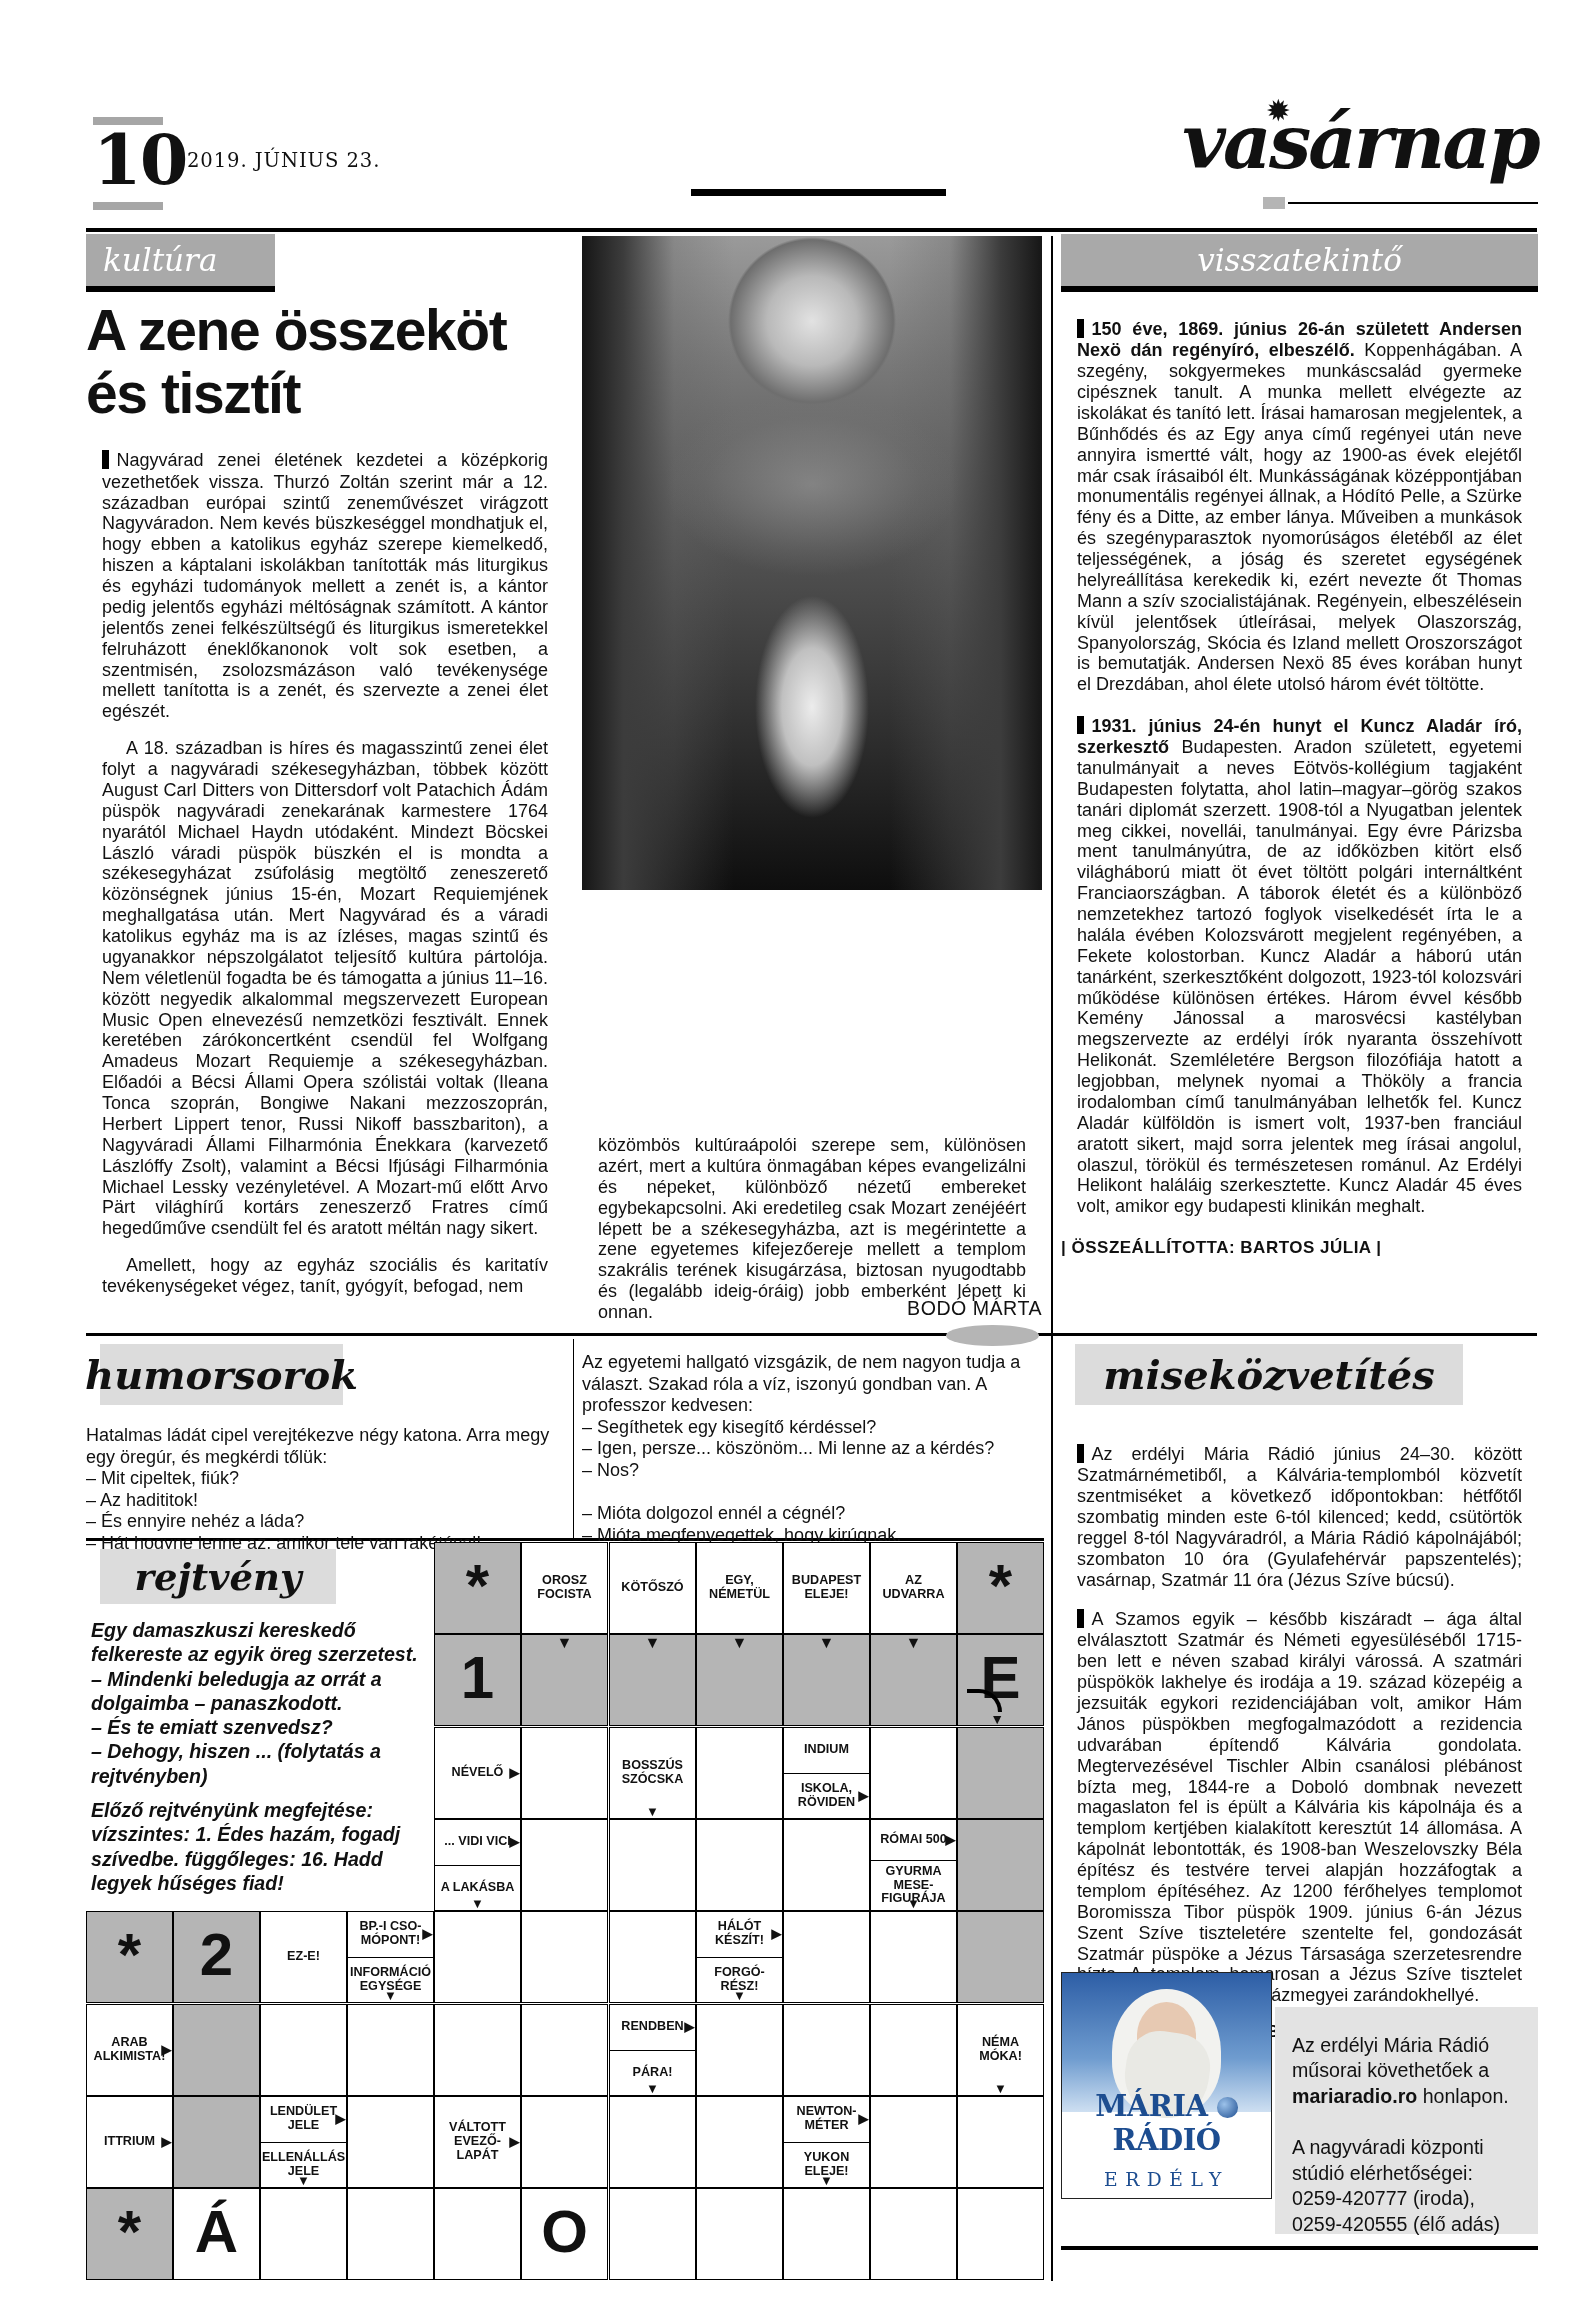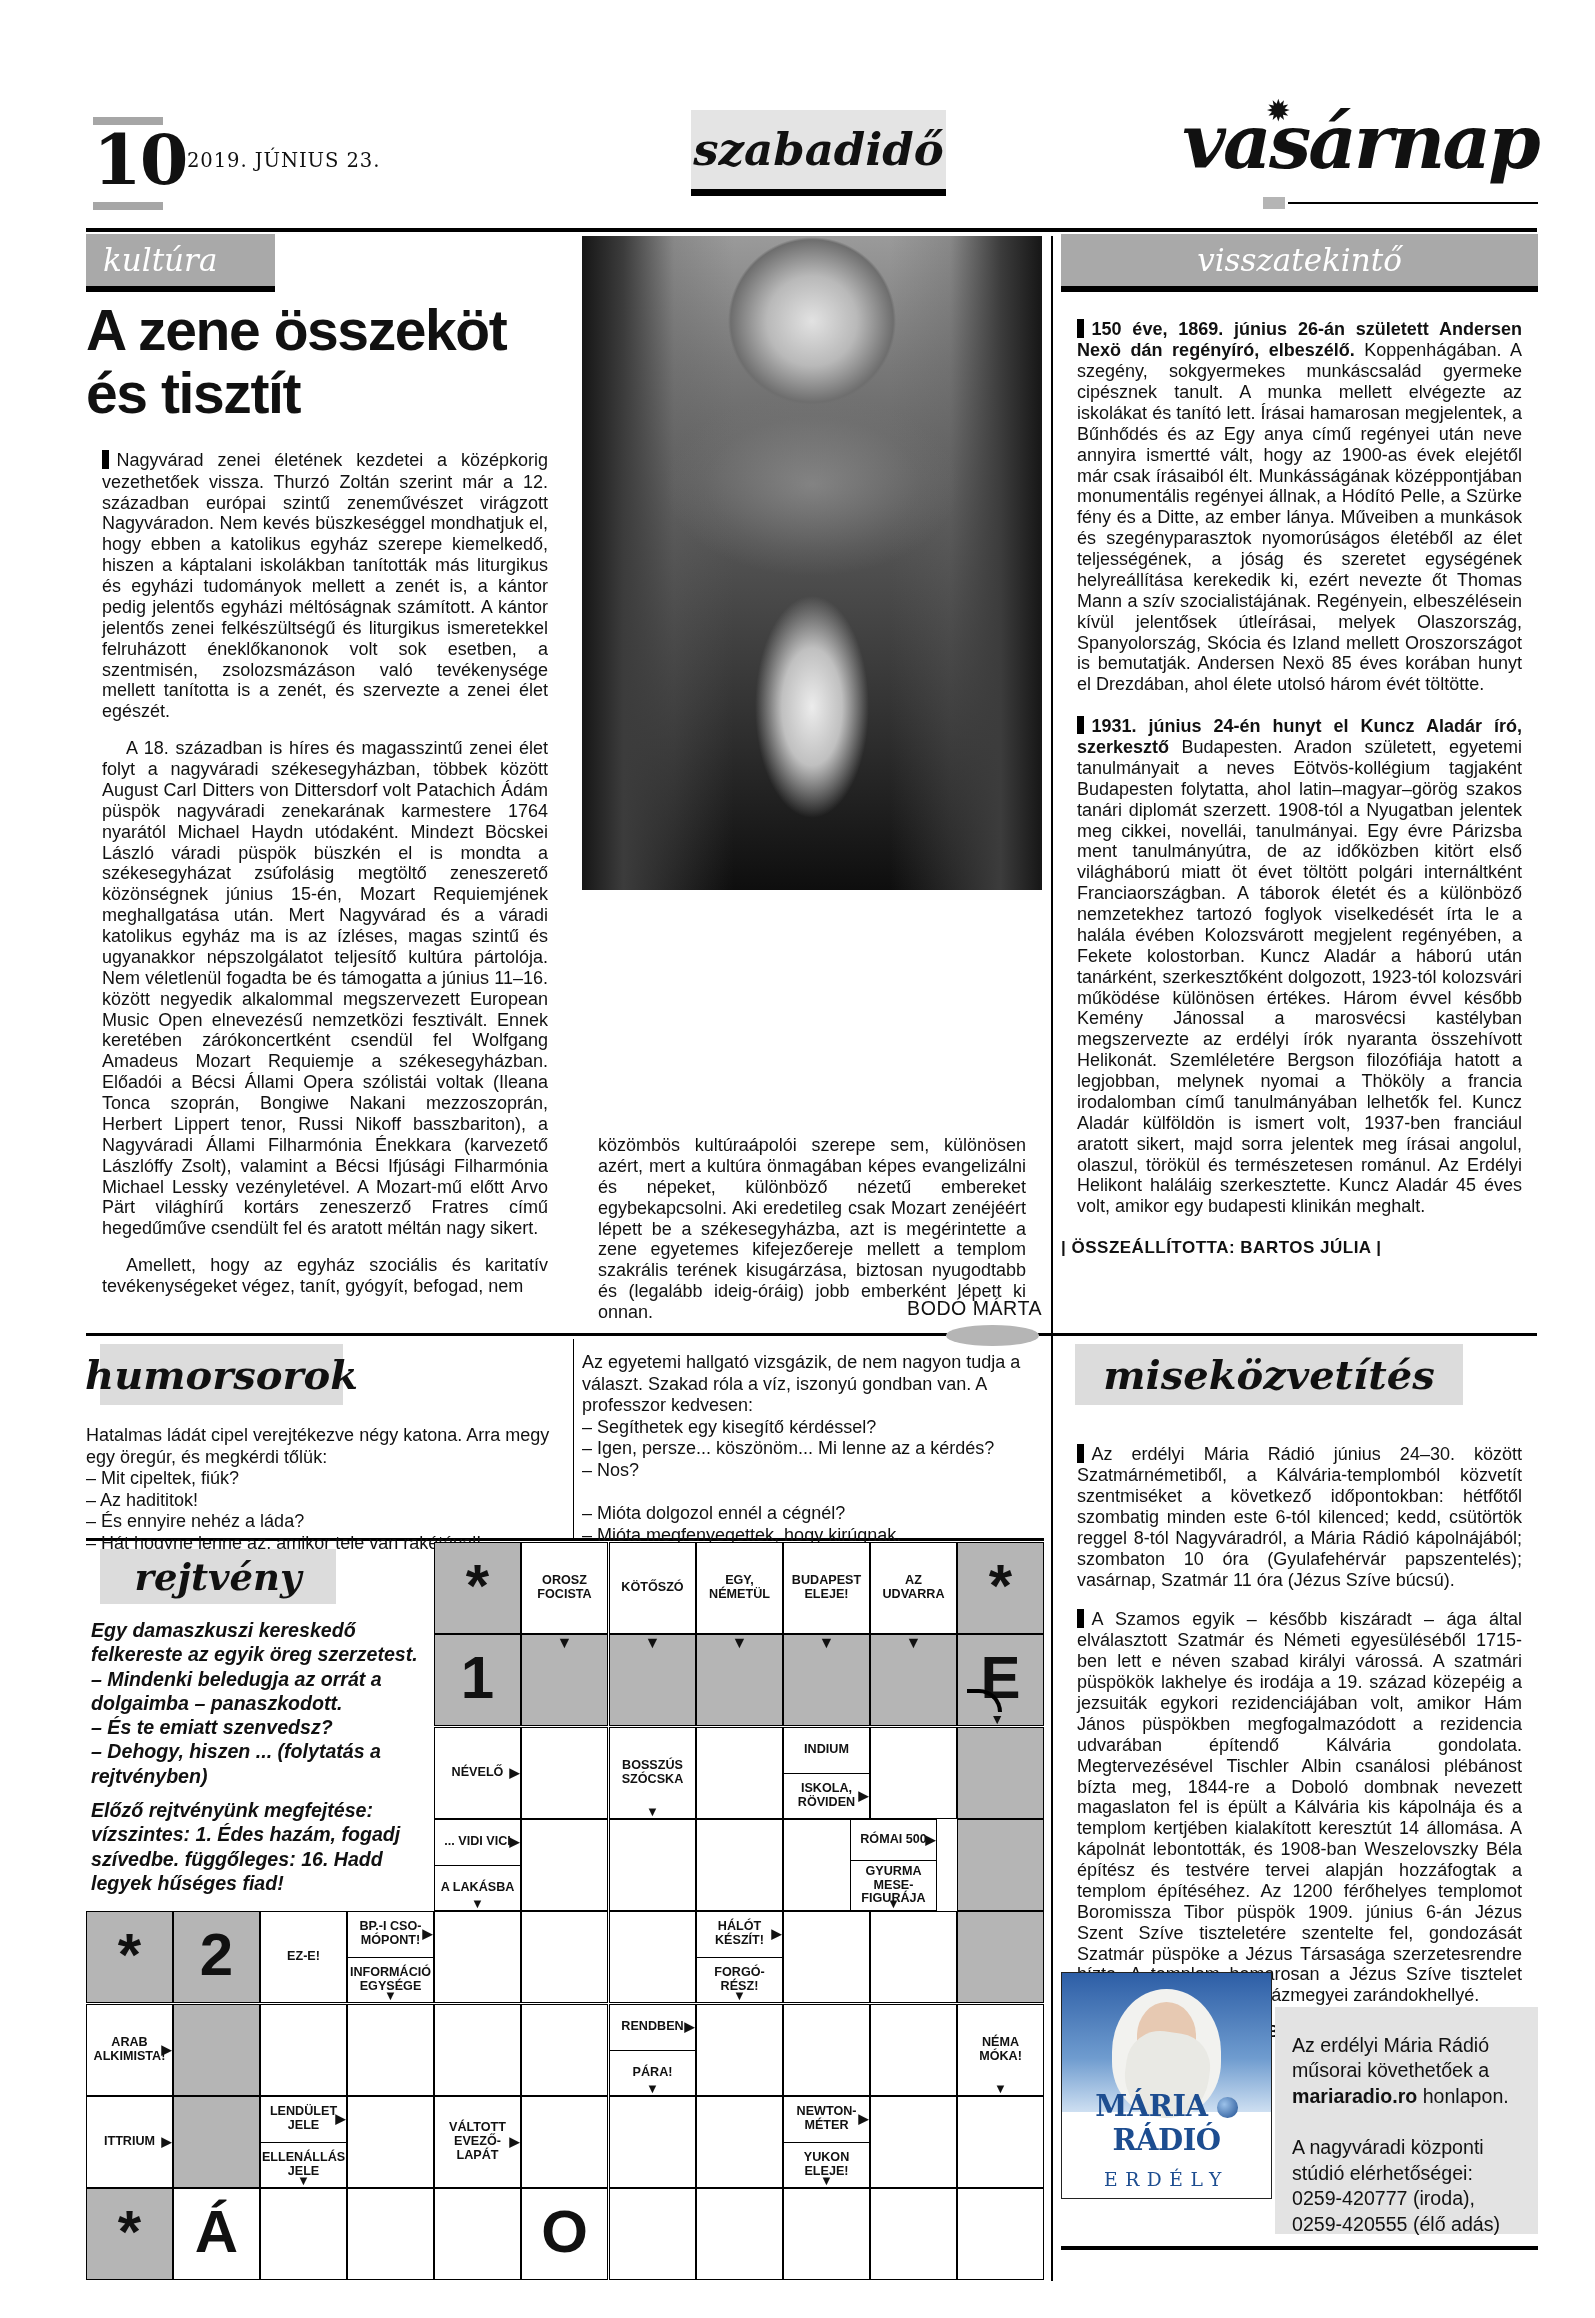--- a/index.html
+++ b/index.html
@@ -102,21 +102,20 @@
 </style>
 </head>
 <body>
 
 <div class="page">
 
   <div class="pn-bar" style="top:117px"></div>
   <div class="pagenum">10</div>
   <div class="pn-bar" style="top:202px"></div>
   <div class="dateline">2019. JÚNIUS 23.</div>
-  <div class="szabadido">szabadidő</div>
   <div class="szabadido-bar"></div>
   <span class="brand-star">✹</span>
   <div class="brand">vasárnap</div>
   <div class="brand-sq"></div>
   <div class="brand-rule"></div>
 
   <div class="hr" style="left:86px; top:228px; width:1451px; height:3.7px;"></div>
   <div class="vr" style="left:1051px; top:236px; width:1.9px; height:2045px;"></div>
   <div class="hr" style="left:86px; top:1333px; width:1451px; height:2.8px;"></div>
   <div class="vr" style="left:573px; top:1339px; width:1.4px; height:200px;"></div>
@@ -329,21 +328,21 @@
           <div class="sub">
             <span>A LAKÁSBA</span>
             <span class="ad">▼</span>
           </div>
         </div>
       </div>
       <div class="cell ce" style="left: 435px; top: 277px; width: 87px; height: 92px;"></div>
       <div class="cell ce" style="left: 523px; top: 277px; width: 87px; height: 92px;"></div>
       <div class="cell ce" style="left: 610px; top: 277px; width: 87px; height: 92px;"></div>
       <div class="cell ce" style="left: 697px; top: 277px; width: 87px; height: 92px;"></div>
-      <div class="cell cc" style="left: 764px; top: 277px; width: 87px; height: 92px;">
+      <div class="cell cc" style="left: 784px; top: 277px; width: 87px; height: 92px;">
         <div class="subwrap">
           <div class="sub">
             <span>RÓMAI 500</span>
             <span class="ar">▶</span>
           </div>
           <div class="sub">
             <span>GYURMA MESE- FIGURÁJA</span>
             <span class="ad">▼</span>
           </div>
         </div>

